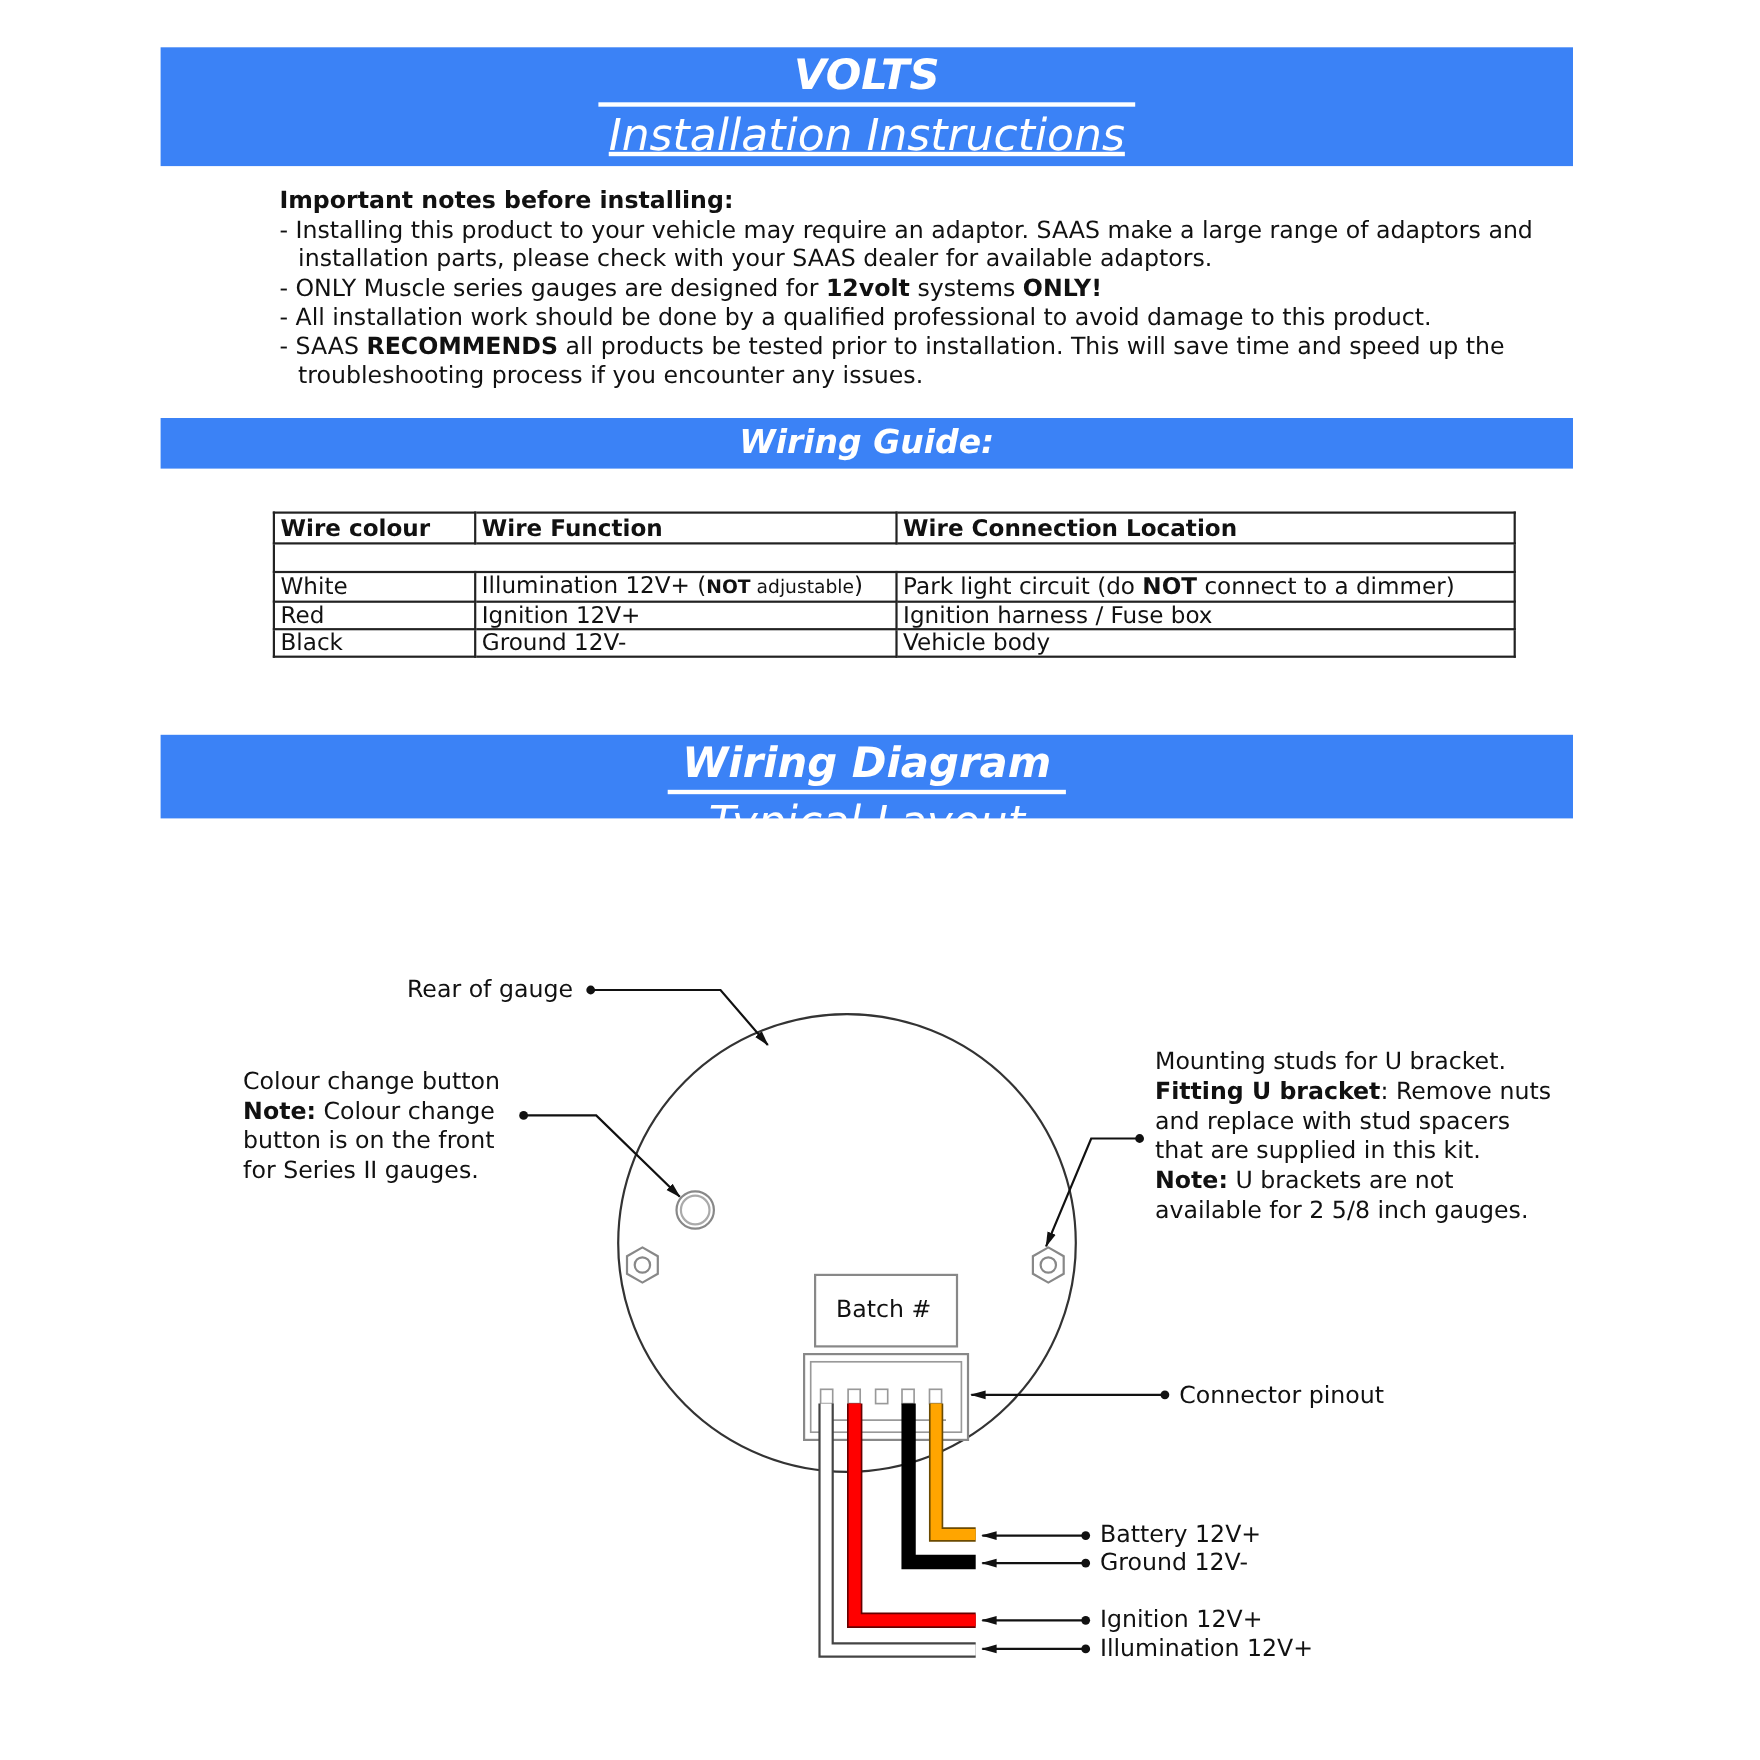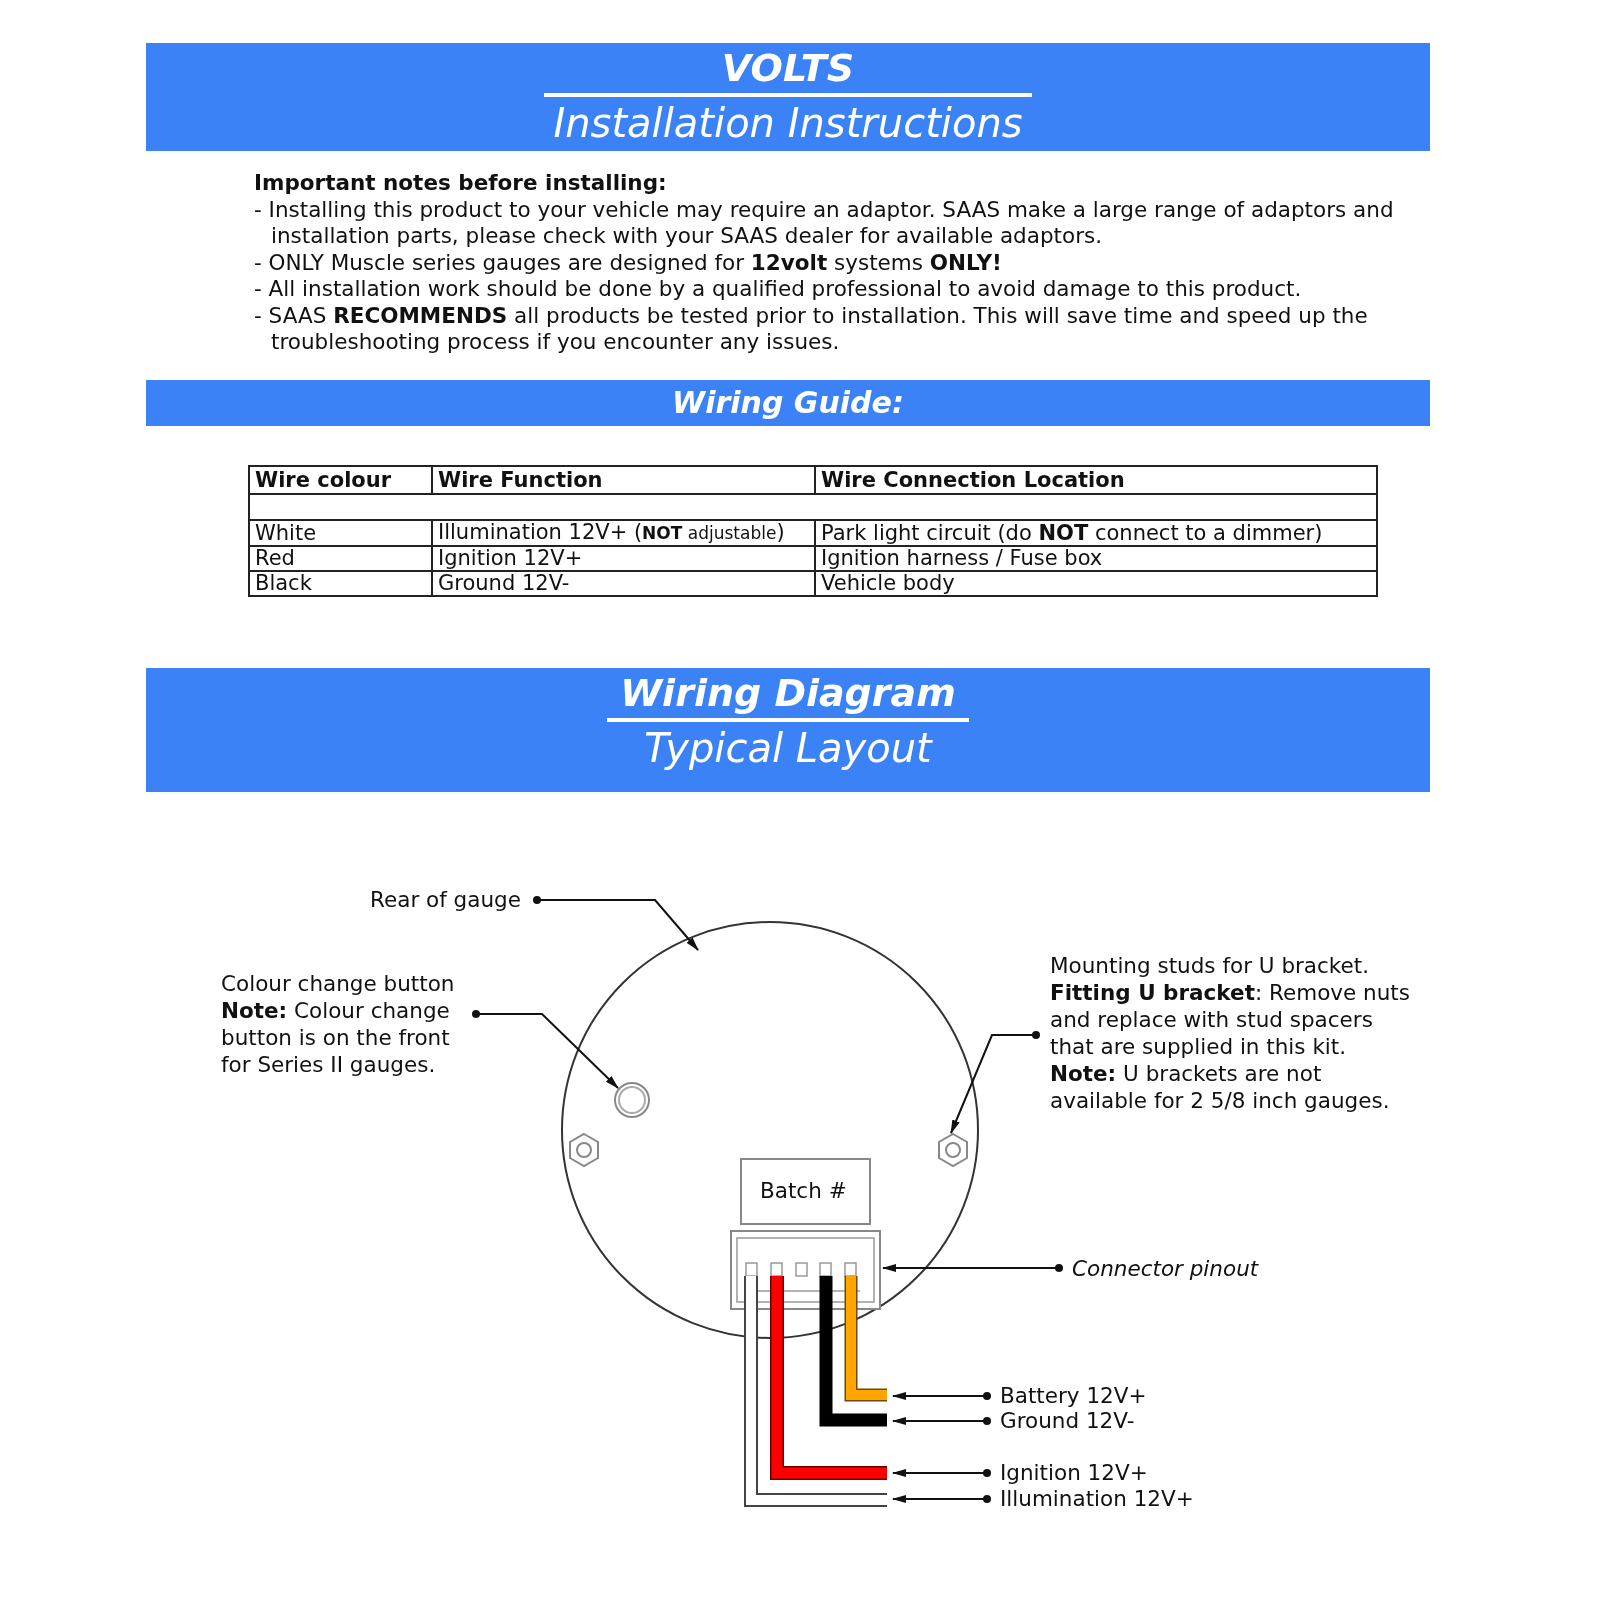--- a/index.html
+++ b/index.html
@@ -1,28 +1,28 @@
 <!DOCTYPE html>
 <html><head>
 <meta charset="utf-8">
 <style>
   html, body { margin: 0; padding: 0; background: #ffffff; }
   body { width: 1600px; height: 1600px; position: relative; overflow: hidden;
          font-family: "DejaVu Sans", sans-serif; color: #111; }
   .banner { position: absolute; left: 146px; width: 1284px; background: #3b82f6; color: #fff; text-align: center; }
   .banner .title { font-weight: bold; font-style: italic; }
   .banner .rule { margin: 0 auto; height: 4px; background: #fff; }
-  .banner .sub { font-style: italic; font-weight: normal; }
+  .banner .sub { font-style: italic; font-weight: normal; text-decoration: underline; }
   #b1 { top: 43px; height: 108px; }
   #b1 .title { font-size: 38px; line-height: 50px; padding-top: 0px; }
   #b1 .rule { width: 488px; margin-top: 0px; }
   #b1 .sub { font-size: 40px; line-height: 52px; }
   #b2 { top: 380px; height: 46px; }
   #b2 .title { font-size: 30px; line-height: 46px; border-radius: 19px; }
-  #b3 { top: 668px; height: 124px; }
+  #b3 { top: 668px; height: 76px; }
   #b3 .title { font-size: 38px; line-height: 50px; }
   #b3 .rule { width: 362px; }
   #b3 .sub { font-size: 40px; line-height: 52px; }
 
   .notes { position: absolute; left: 254px; top: 170px; width: 1140px; font-size: 21.5px; line-height: 26.5px; }
   .notes .head { font-weight: bold; }
   .notes .item { padding-left: 17px; text-indent: -17px; }
   .notes b { font-weight: bold; }
 
   table.guide { position: absolute; left: 248px; top: 465px; width: 1130px; border-collapse: collapse;
@@ -175,17 +175,17 @@
 <div class="label" style="left:1050px; top:952px;">
   <div>Mounting studs for U bracket.</div>
   <div><b>Fitting U bracket</b><span>: Remove nuts</span></div>
   <div>and replace with stud spacers</div>
   <div>that are supplied in this kit.</div>
   <div><b>Note:</b><span> U brackets are not</span></div>
   <div>available for 2 5/8 inch gauges.</div>
 </div>
 
 <div class="label" style="left:760px; top:1177px;">Batch #</div>
-<div class="label" style="left:1072px; top:1255px;font-style:italic;">Connector pinout</div>
+<div class="label" style="left:1072px; top:1255px;">Connector pinout</div>
 <div class="label" style="left:1000px; top:1382px;">Battery 12V+</div>
 <div class="label" style="left:1000px; top:1407px;">Ground 12V-</div>
 <div class="label" style="left:1000px; top:1459px;">Ignition 12V+</div>
 <div class="label" style="left:1000px; top:1485px;">Illumination 12V+</div>
 
 </body></html>

